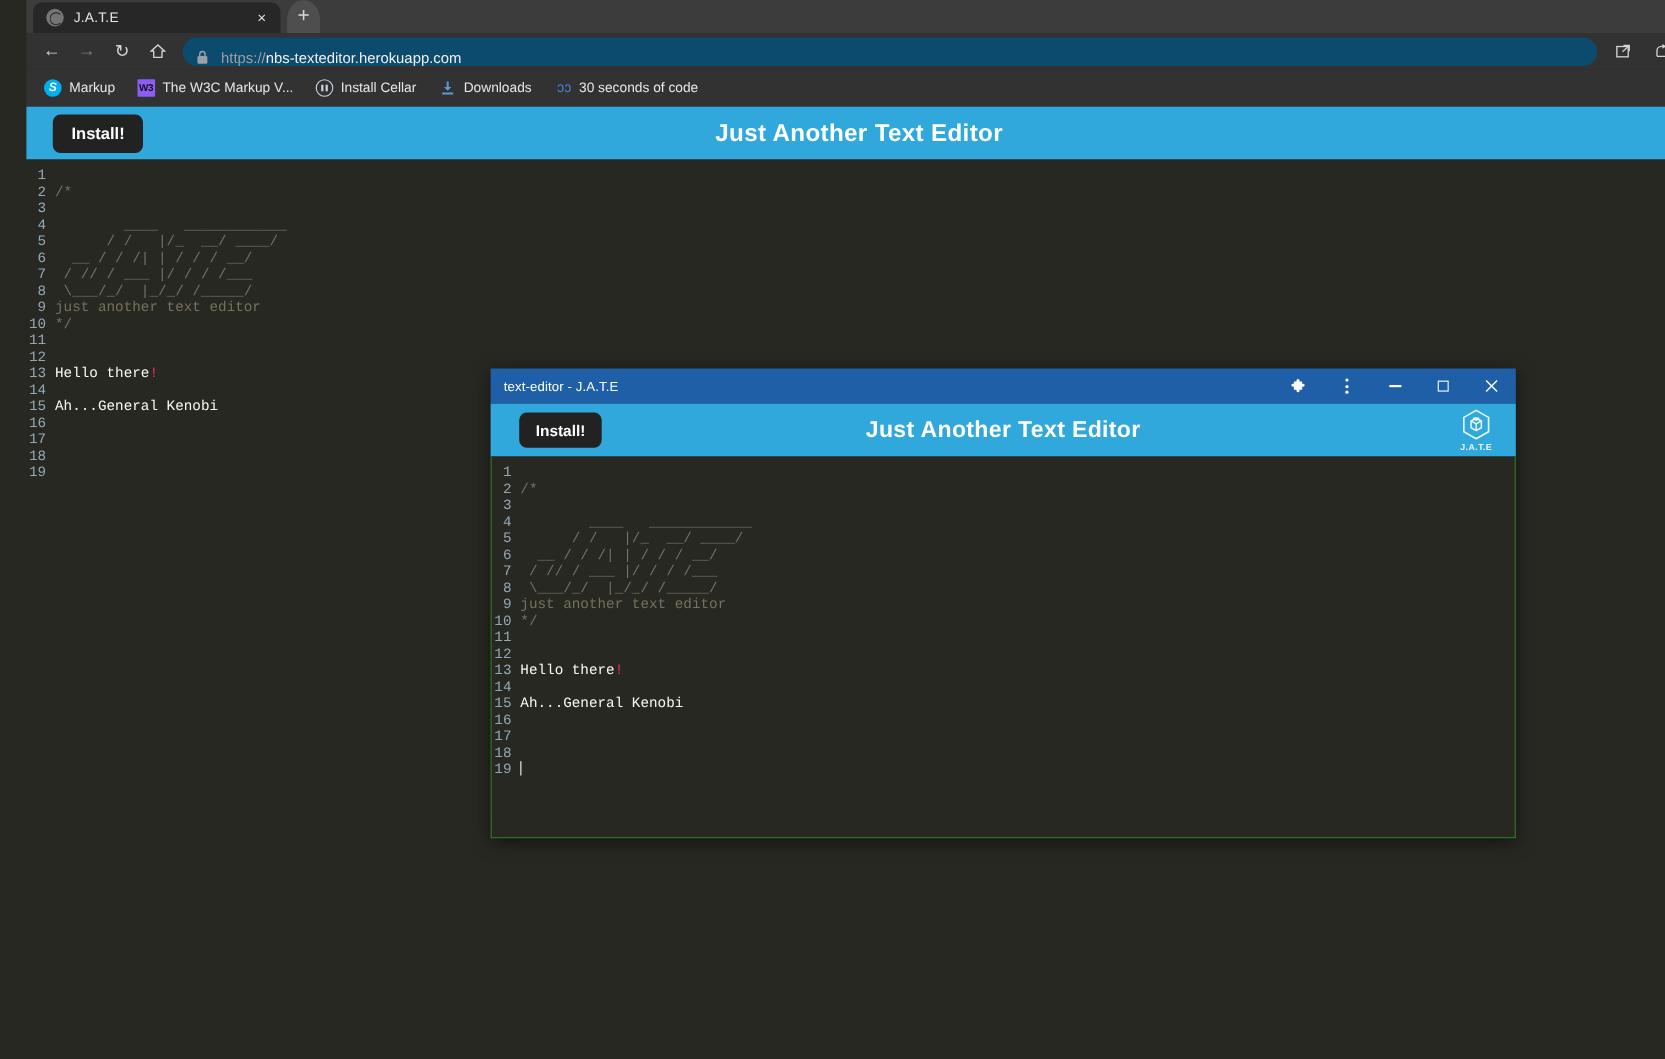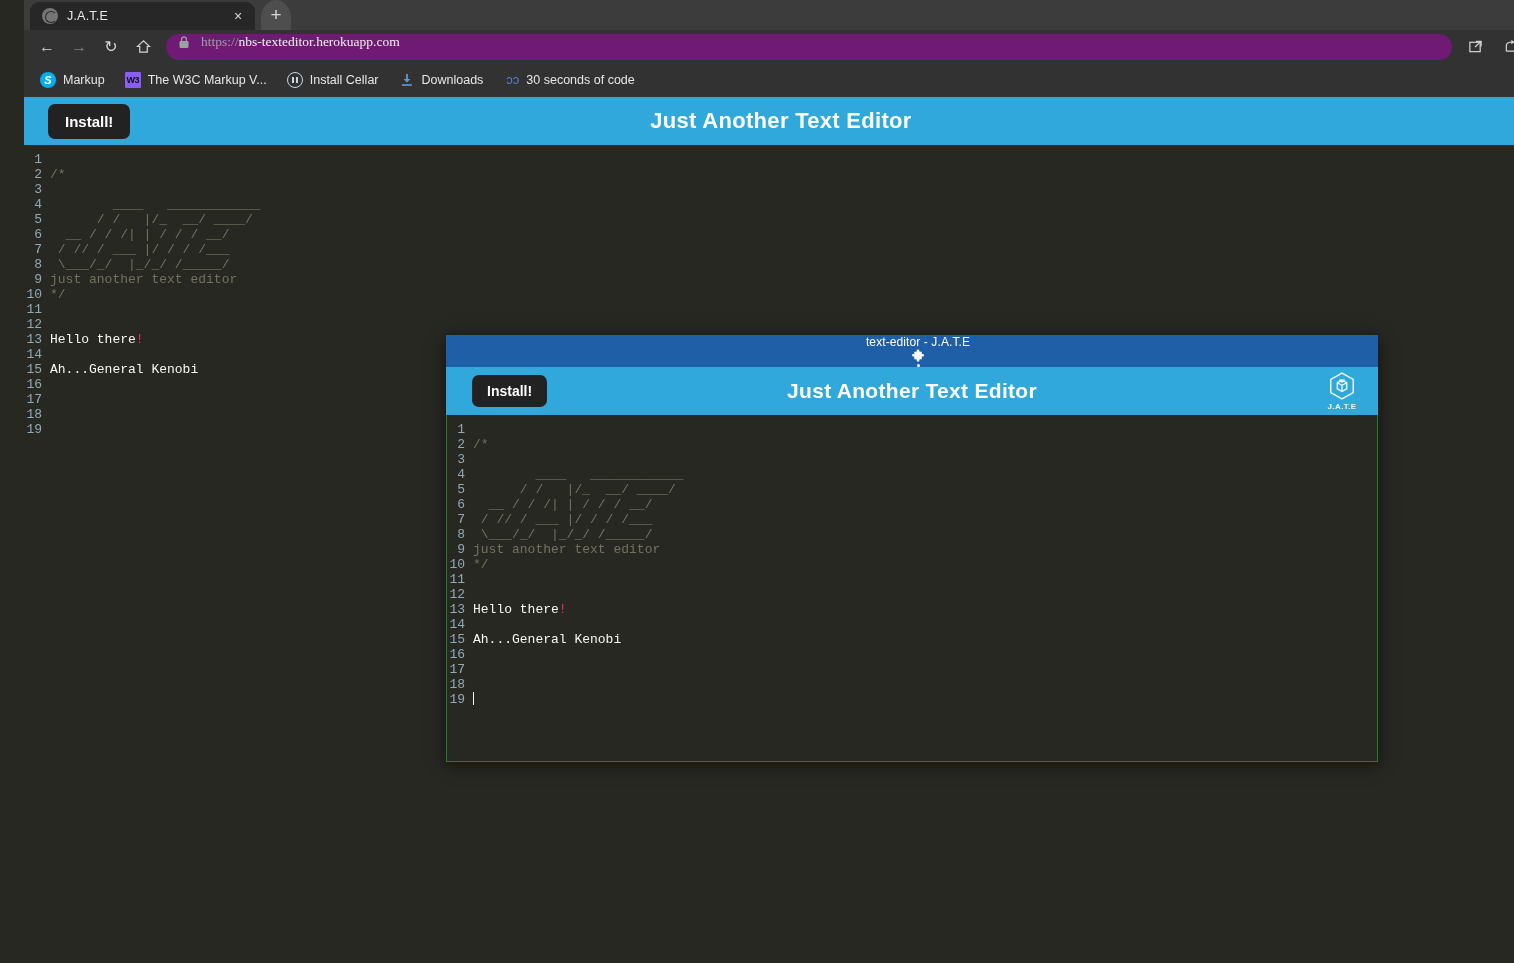--- a/index.html
+++ b/index.html
@@ -54,23 +54,23 @@
     display:flex; align-items:center; padding:0 8px;
     gap:2px;
   }
   .navicon {
     width:30px; height:28px; display:flex; align-items:center;
     justify-content:center; color:#d4d4d4; cursor:pointer;
     font-size:16px;
   }
   .navicon.disabled { color:#7c7c7c; }
   .omnibox {
-    flex:1; height:26px; background:#701a75;
-    border-radius:13px; display:flex; align-items:flex-start;
-    padding:0 10px; margin:0 6px; cursor:text;font-family:Liberation Serif, serif;
+    flex:1; height:26px; background:#0c4a6e;
+    border-radius:13px; display:flex; align-items:flex-end;
+    padding:0 10px; margin:0 6px; cursor:text;
   }
   .lock { width:16px; height:16px; margin-right:9px; flex:0 0 16px; }
   .url { font-size:13.5px; color:#f1f1f1; white-space:nowrap; }
   .url .scheme { color:#9aa0a6; }
   .right-icons { display:flex; align-items:center; gap:6px; padding-right:4px;}
 
   .bookmarks {
     height:34px; background:#323232;
     display:flex; align-items:center; padding:0 8px; gap:4px;
   }
@@ -142,21 +142,21 @@
   }
 
   
   .pwa {
     position:absolute; left:422px; top:335px;
     width:932px; height:427px;
     box-shadow:0 3px 16px rgba(0,0,0,.55);
   }
   .pwa-titlebar {
     height:32px; background:#1e5fa8;
-    display:flex; align-items:center; padding-left:12px;flex-direction:column;
+    display:flex; align-items:center; padding-left:12px;
   }
   .pwa-titlebar .ttl {
     color:#fff; font-size:12px; letter-spacing:.1px; flex:1;
   }
   .tb-btn {
     width:44px; height:32px; display:flex; align-items:center;
     justify-content:center; cursor:pointer; color:#fff;
   }
   .dots { display:flex; flex-direction:column; gap:2.5px; }
   .dots i { width:3px; height:3px; background:#fff; border-radius:50%; display:block;}

